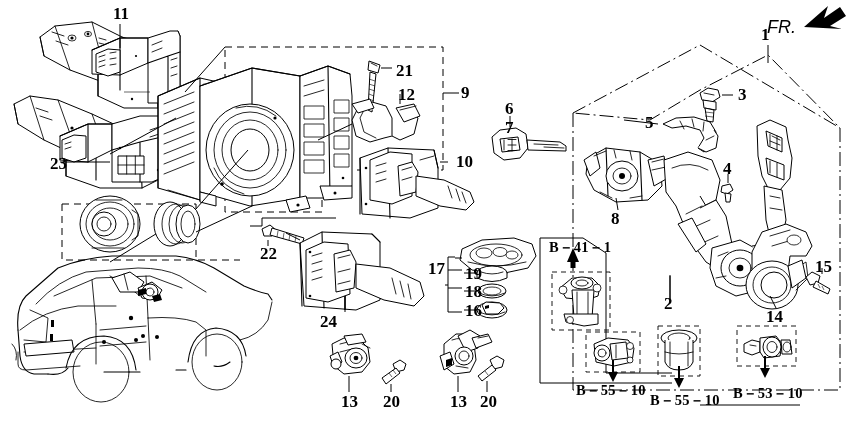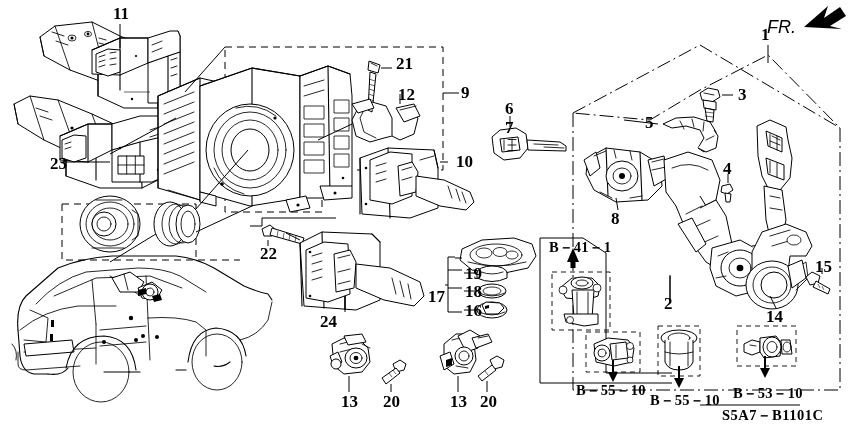--- a/index.html
+++ b/index.html
@@ -499,50 +499,49 @@
   <path class="f" d="M764 356 L764 368 L760 368 L765 378 L770 368 L766 368 L766 356 Z"></path>
 
   <path class="f" d="M804 27 L828 6 L824 18 L840 7 L846 16 L830 26 L842 29 Z"></path>
 
   <path class="ld" d="M700 405 L800 405"></path>
 </svg>
 
 <div>
   <span class="lbl" style="left:113px;top:5px">11</span>
   <span class="lbl" style="left:50px;top:155px">23</span>
-  <span class="lbl" style="left:396px;top:55px">21</span>
+  <span class="lbl" style="left:396px;top:62px">21</span>
   <span class="lbl" style="left:398px;top:86px">12</span>
   <span class="lbl" style="left:461px;top:84px">9</span>
   <span class="lbl" style="left:456px;top:153px">10</span>
   <span class="lbl" style="left:505px;top:100px">6</span>
   <span class="lbl" style="left:505px;top:119px">7</span>
   <span class="lbl" style="left:761px;top:26px">1</span>
   <span class="lbl" style="left:738px;top:86px">3</span>
   <span class="lbl" style="left:645px;top:114px">5</span>
   <span class="lbl" style="left:723px;top:160px">4</span>
   <span class="lbl" style="left:611px;top:210px">8</span>
   <span class="lbl" style="left:664px;top:295px">2</span>
   <span class="lbl" style="left:766px;top:308px">14</span>
   <span class="lbl" style="left:815px;top:258px">15</span>
   <span class="lbl" style="left:260px;top:245px">22</span>
   <span class="lbl" style="left:320px;top:313px">24</span>
-  <span class="lbl" style="left:428px;top:288px">17</span>
+  <span class="lbl" style="left:428px;top:260px">17</span>
   <span class="lbl" style="left:465px;top:265px">19</span>
   <span class="lbl" style="left:465px;top:283px">18</span>
   <span class="lbl" style="left:465px;top:302px">16</span>
   <span class="lbl" style="left:341px;top:393px">13</span>
   <span class="lbl" style="left:383px;top:393px">20</span>
   <span class="lbl" style="left:450px;top:393px">13</span>
   <span class="lbl" style="left:480px;top:393px">20</span>
 </div>
 
 <div>
   <span class="ref" style="left:549px;top:238px">B－41－1</span>
   <span class="ref" style="left:576px;top:381px">B－55－10</span>
   <span class="ref" style="left:650px;top:391px">B－55－10</span>
   <span class="ref" style="left:733px;top:384px">B－53－10</span>
 </div>
 
 <span class="fr" style="left:767px;top:17px">FR.</span>
 
-<span class="code" style="left:722px;top:406px">S5A7－B1101C</span>
 
 </div>
 
 </body></html>

